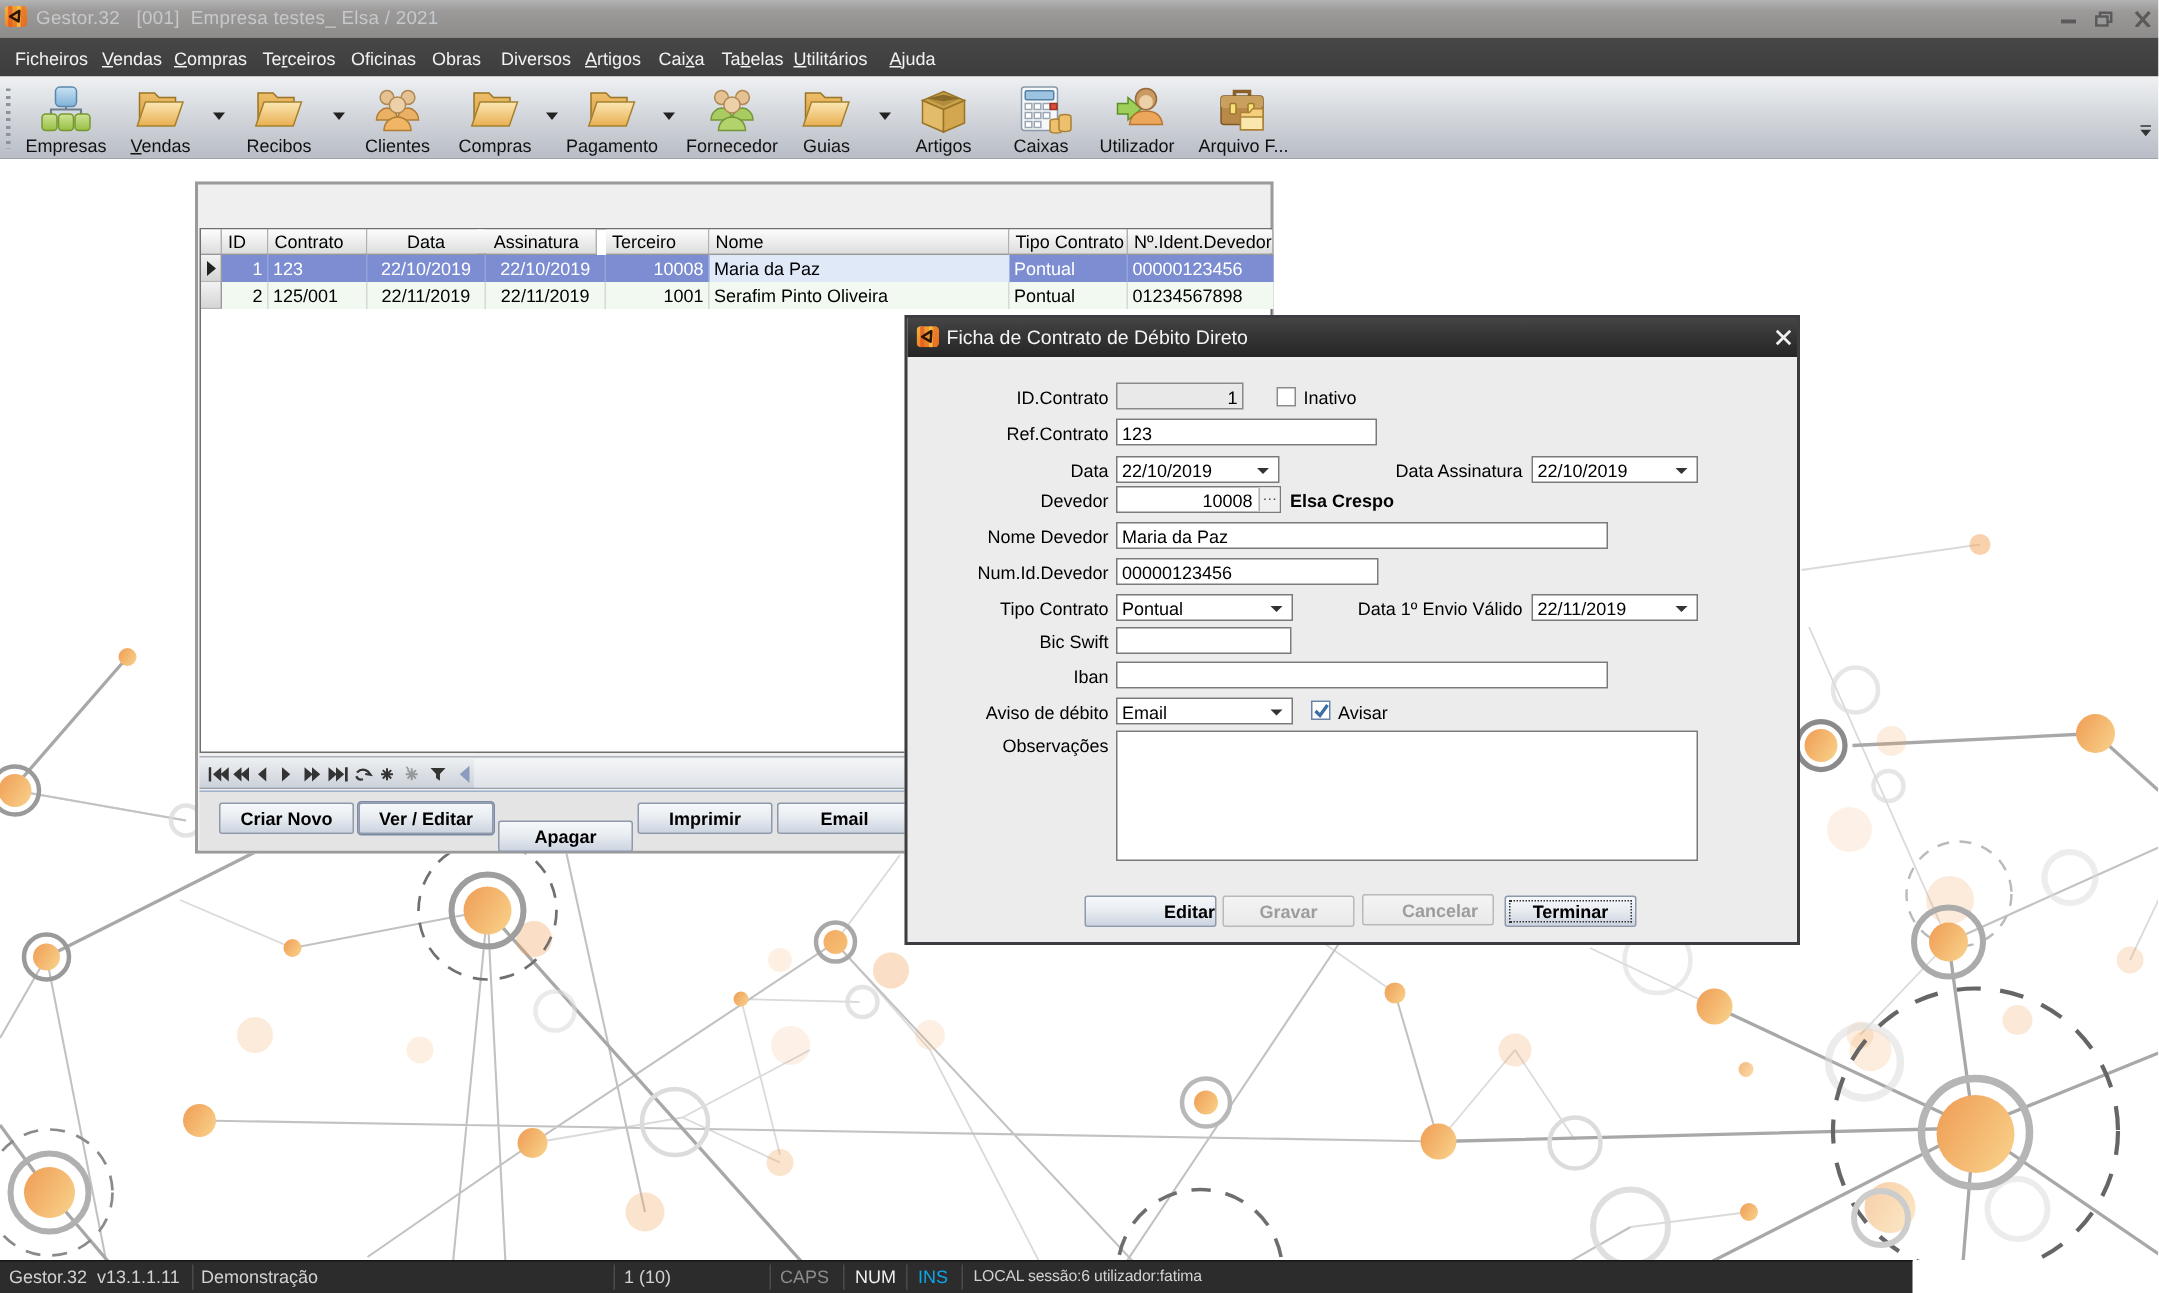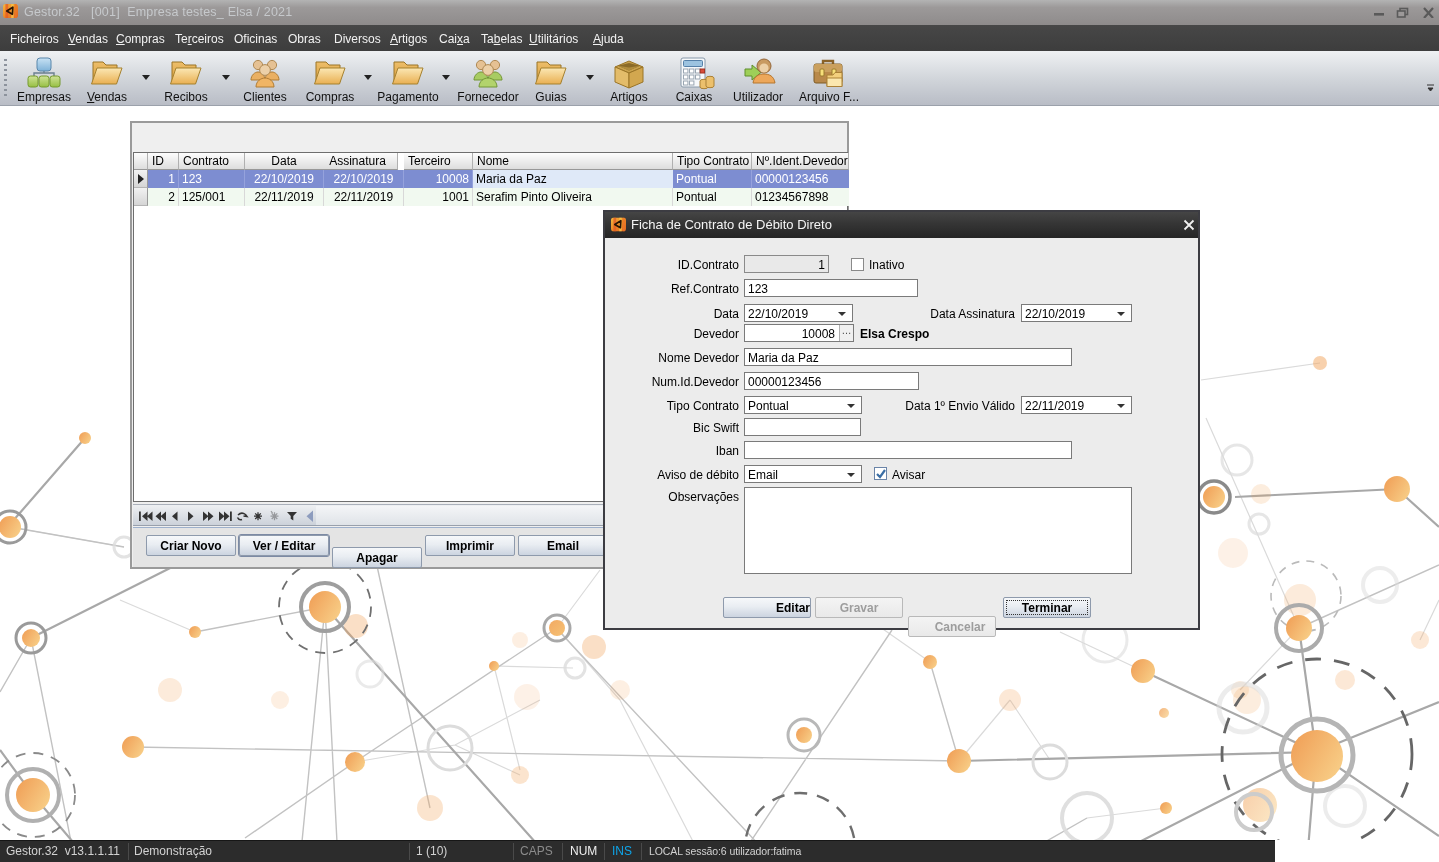--- a/index.html
+++ b/index.html
@@ -479,21 +479,21 @@
   <svg style="position:absolute;left:271px;top:257px" width="11" height="10">
       <path d="M1 5 L4 8 L9 1" stroke="#3a6ea5" stroke-width="2.2" fill="none"></path>
     </svg>
   <div class="abs" style="left:287px;top:256px;font-size:12px;">Avisar</div>
 
   <div class="dlabel" style="left:0;top:278px;width:134px;">Observações</div>
   <div class="dbox" style="left:139px;top:275px;width:388px;height:87px;"></div>
 
   <div class="btn" style="left:118px;top:385px;width:88px;text-align:right;">Editar</div>
   <div class="btn dis" style="left:210px;top:385px;width:88px;">Gravar</div>
-  <div class="btn dis" style="left:303px;top:404px;width:88px;padding-left:16px;">Cancelar</div>
+  <div class="btn dis" style="left:303px;top:384px;width:88px;padding-left:16px;">Cancelar</div>
   <div class="btn" style="left:398px;top:385px;width:88px;outline:1px dotted #333;outline-offset:-4px;">Terminar</div>
 </div>
 
 <div class="abs" id="statusbar">
   <span style="left:6px;">Gestor.32&nbsp; v13.1.1.11</span>
   <div class="sep" style="left:128px;"></div>
   <span style="left:134px;">Demonstração</span>
   <div class="sep" style="left:409px;"></div>
   <span style="left:416px;">1 (10)</span>
   <div class="sep" style="left:513px;"></div>

